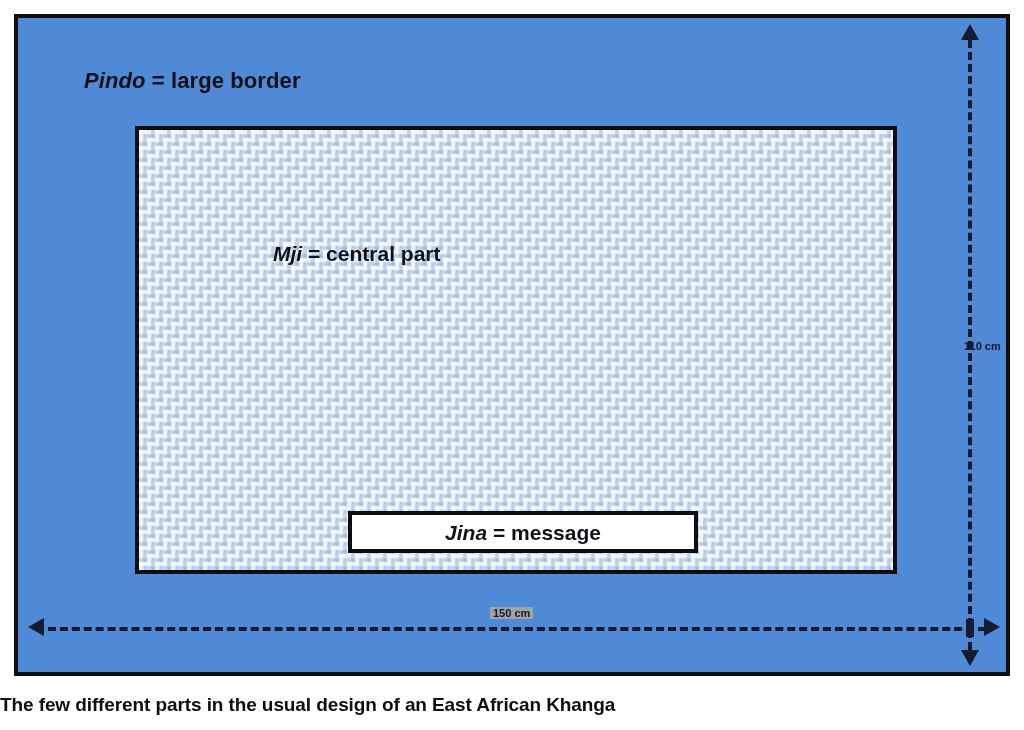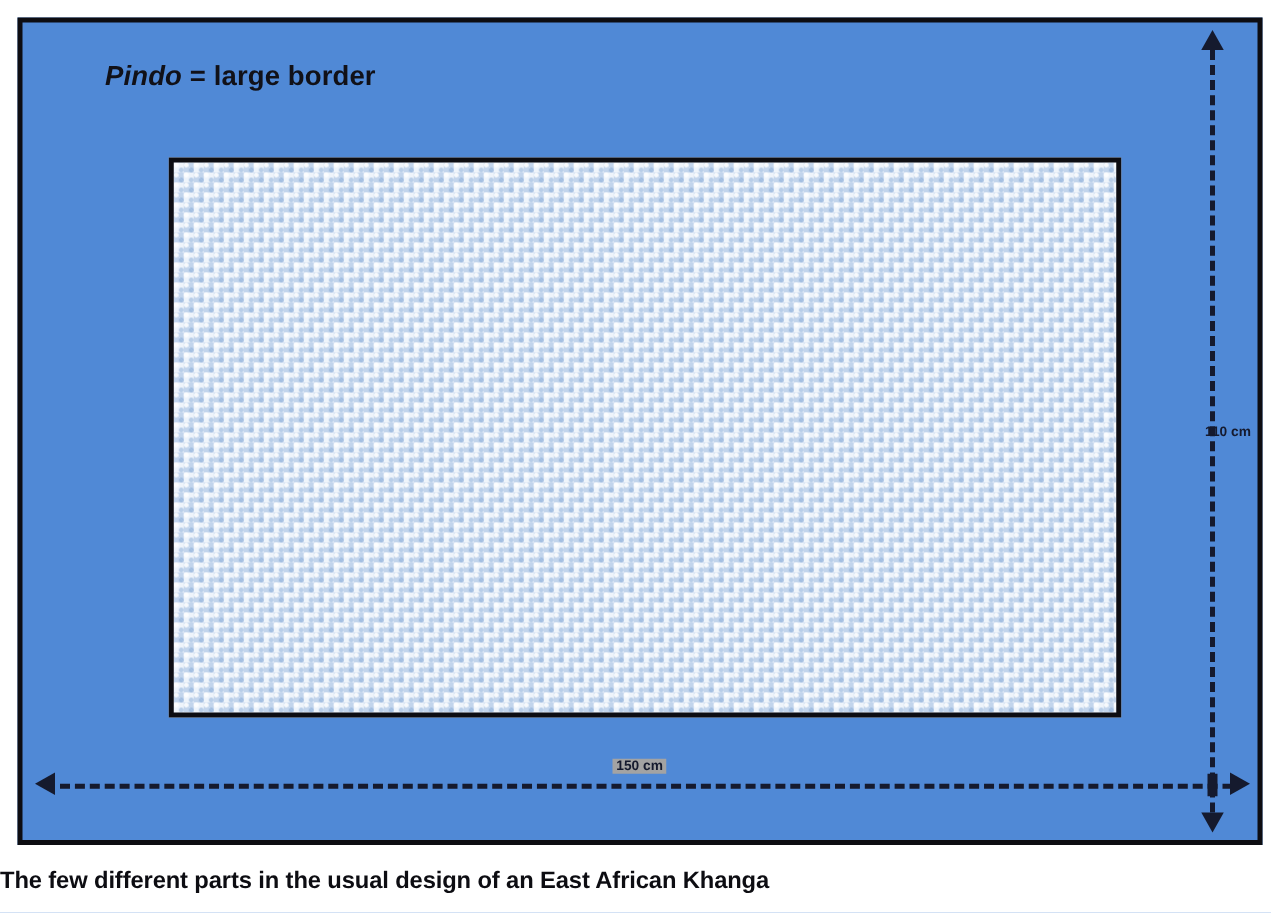--- a/index.html
+++ b/index.html
@@ -25,21 +25,21 @@
     box-sizing: border-box;
     border: 4px solid #0d0d12;
     background: #5089d6;       
     overflow: hidden;
   }
 
   
   #pindo-label {
     position: absolute;
     left: 66px;
-    top: 30px;
+    top: 50px;
     font-size: 22px;
     font-weight: bold;
     color: #111118;
     white-space: nowrap;
     letter-spacing: 0.1px;
   }
   .term {
     font-style: italic;
     font-weight: bold;
   }
@@ -206,21 +206,31 @@
 
 <div id="khanga-frame">
 
   <div id="pindo-label">
     <span class="term">Pindo</span>
     <span>= large border</span>
   </div>
 
   <div id="mji-panel">
 
-
+    <div id="mji-label">
+      <span class="term">Mji</span>
+      <span>= central part</span>
+    </div>
+
+    <div id="jina-box">
+      <div id="jina-label">
+        <span class="term">Jina</span>
+        <span>= message</span>
+      </div>
+    </div>
 
   </div>
 
   <div class="dim-line-h" id="dim-width-line"></div>
   <div id="dim-width-arrow-left"></div>
   <div id="dim-width-arrow-right"></div>
   <div id="dim-width-label">150 cm</div>
 
   <div class="dim-line-v" id="dim-height-line"></div>
   <div id="dim-height-arrow-top"></div>

